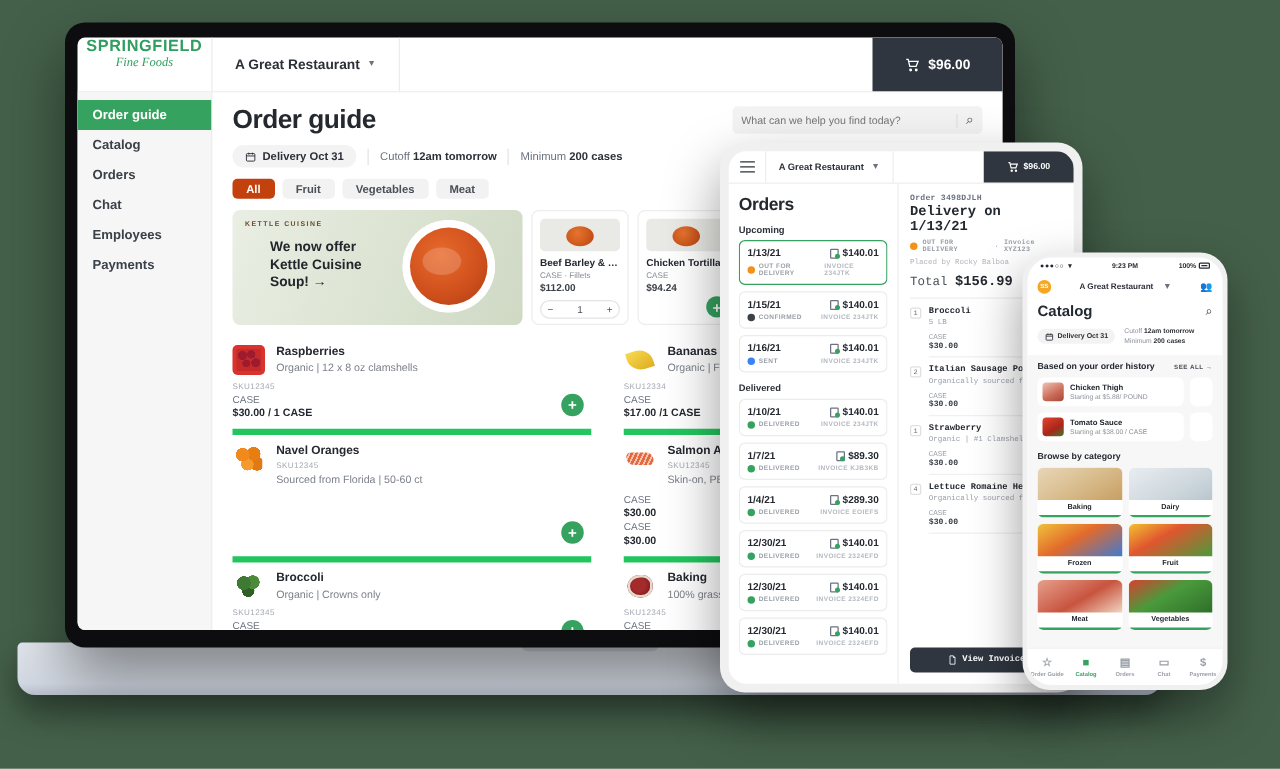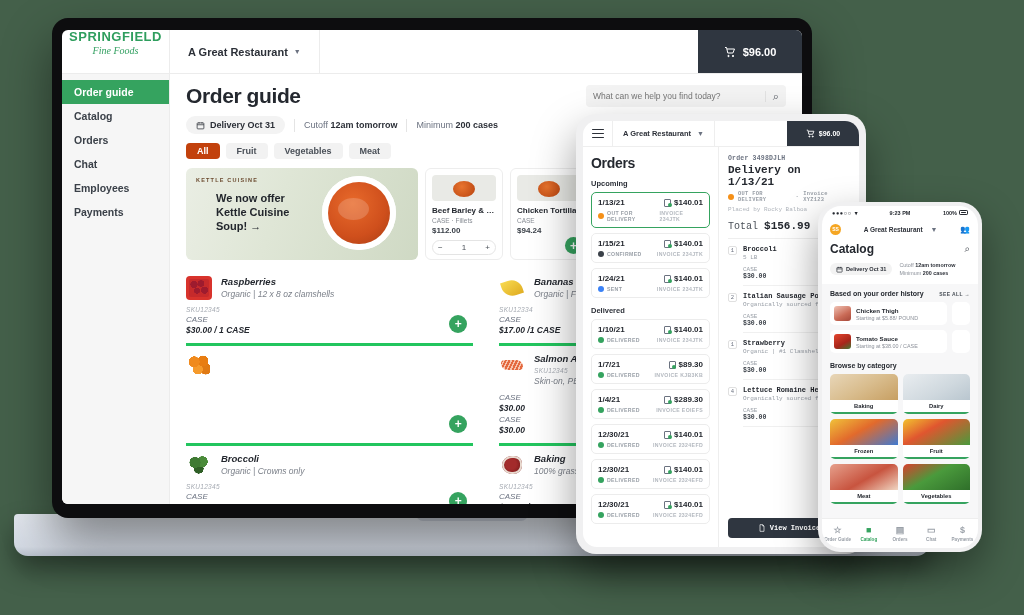--- a/index.html
+++ b/index.html
@@ -88,21 +88,21 @@
   .pcard { width: 78px; background:#fff; border:1px solid #ededed; border-radius:6px; padding:6px; position:relative; flex:none; }
   .pcard-img { width:100%; height:26px; border-radius:4px; background:#e9eae6; position:relative; overflow:hidden; }
   .pcard-img::after{content:"";position:absolute;left:50%;top:52%;transform:translate(-50%,-50%);width:22px;height:16px;border-radius:50%;background:radial-gradient(circle at 40% 35%,#e8742f,#b8430f);}
   .pcard-name { font-size:8px; font-weight:700; color:#24282f; margin-top:5px; line-height:1.15; white-space:nowrap; overflow:hidden; text-overflow:ellipsis; }
   .pcard-sub { font-size:6.5px; color:#868b93; margin-top:2px; }
   .pcard-price { font-size:8px; color:#3b4149; margin-top:2px; font-weight:600; }
   .stepper { margin-top:5px; height:15px; border:1px solid #e4e4e4; border-radius:9px; display:flex; align-items:center; justify-content:space-between; padding:0 5px; font-size:8px; color:#4a5058; }
   .plus-fab { position:absolute; right:5px; bottom:5px; width:17px; height:17px; border-radius:50%; background:#35a35f; color:#fff; display:flex; align-items:center; justify-content:center; font-size:12px; font-weight:600; line-height:1; }
 
   .grid2 { margin: 9px 16px 0; display:grid; grid-template-columns: 1fr 1fr; column-gap: 26px; }
-  .prow { border-bottom:3px solid #22c55e; padding: 7px 0 8px; position:relative;font-style:italic; }
+  .prow { border-bottom:5px solid #22c55e; padding: 7px 0 8px; position:relative; }
   .prow-top { display:flex; gap:9px; align-items:flex-start; }
   .pthumb { width:26px; height:24px; border-radius:4px; flex:none; }
   .pname { font-size:9.5px; font-weight:800; color:#24282f; }
   .pdesc { font-size:8.5px; color:#7c818a; margin-top:2px; }
   .psku { font-size:6.5px; color:#a4a9b1; margin-top:6px; letter-spacing:.3px; }
   .pcase { font-size:8px; color:#6b7280; margin-top:2px; }
   .pprice { font-size:8.5px; color:#24282f; font-weight:800; margin-top:1px; }
   .prow .plus-fab { bottom: 10px; right: 6px; width:18px; height:18px; }
 
   
@@ -358,20 +358,25 @@
                   </div>
                   <div class="psku">SKU12334</div>
                   <div class="pcase">CASE</div>
                   <div class="pprice">$17.00 /1  CASE</div>
                   <div class="plus-fab">+</div>
                 </div>
 
                 <div class="prow">
                   <div class="prow-top">
                     <div class="pthumb t-orange"></div>
+                    <div>
+                      <div class="pname">Navel Oranges</div>
+                      <div class="psku" style="margin-top:3px">SKU12345</div>
+                      <div class="pdesc">Sourced from Florida | 50-60 ct</div>
+                    </div>
                   </div>
                   <div class="plus-fab">+</div>
                 </div>
 
                 <div class="prow">
                   <div class="prow-top">
                     <div class="pthumb t-salmon"></div>
                     <div>
                       <div class="pname">Salmon Alaskan</div>
                       <div class="psku" style="margin-top:3px">SKU12345</div>
@@ -480,21 +485,21 @@
                   <span class="ostatus">
                       <i class="dot dark"></i>
                       <span>CONFIRMED</span>
                     </span>
                   <span class="oinv">INVOICE 234JTK</span>
                 </div>
               </div>
 
               <div class="ocard">
                 <div class="ocard-r1">
-                  <span class="odate">1/24/21</span>
+                  <span class="odate">1/16/21</span>
                   <span class="oamt">
                       <i class="doc-ic"></i>
                       <span>$140.01</span>
                     </span>
                 </div>
                 <div class="ocard-r2">
                   <span class="ostatus">
                       <i class="dot blue"></i>
                       <span>SENT</span>
                     </span>

